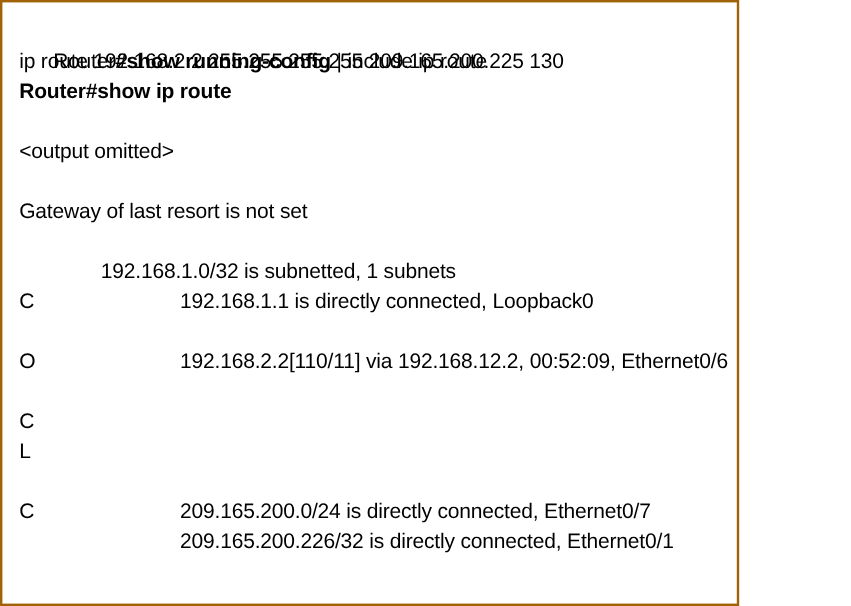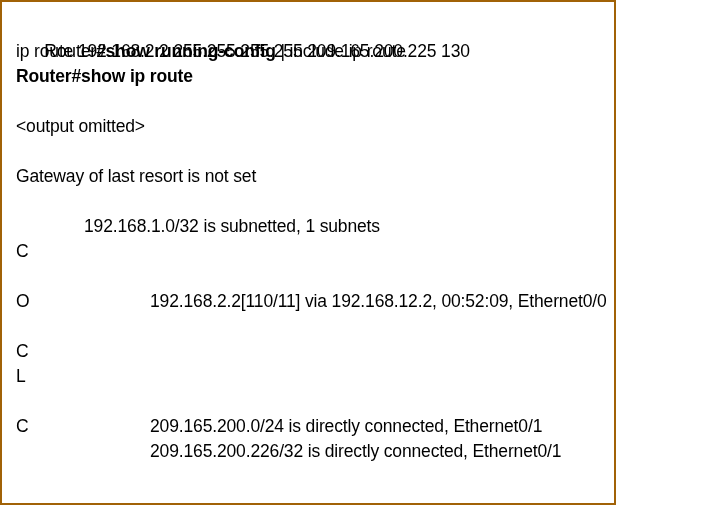--- a/index.html
+++ b/index.html
@@ -122,25 +122,25 @@
     <div class="line">&lt;output omitted&gt;</div>
 
     <div class="line blank"></div>
 
     <div class="line">Gateway of last resort is not set</div>
 
     <div class="line blank"></div>
 
     <div id="routing-table">
         <div class="summary-row"><span class="summary-pad w-192"></span><span class="summary-text">192.168.1.0/32 is subnetted, 1 subnets</span></div>
-        <div class="route-row"><span class="route-code">C</span></div>
+        <div class="route-row"><span class="route-code">C</span><span class="route-text">192.168.1.1 is directly connected, Loopback0</span></div>
         <div class="summary-row"><span class="summary-pad w-192"></span></div>
-        <div class="route-row"><span class="route-code">O</span><span class="route-text">192.168.2.2[110/11] via 192.168.12.2, 00:52:09, Ethernet0/0</span></div>
+        <div class="route-row"><span class="route-code">O</span><span class="route-text">192.168.2.2[110/11] via 192.168.12.2, 00:52:09, Ethernet0/6</span></div>
         <div class="summary-row"><span class="summary-pad w-192"></span></div>
         <div class="route-row"><span class="route-code">C</span></div>
         <div class="route-row"><span class="route-code">L</span></div>
         <div class="summary-row"><span class="summary-pad w-209"></span></div>
-        <div class="route-row"><span class="route-code">C</span><span class="route-text">209.165.200.0/24 is directly connected, Ethernet0/1</span></div>
+        <div class="route-row"><span class="route-code">C</span><span class="route-text">209.165.200.0/24 is directly connected, Ethernet0/7</span></div>
         <div class="route-row"><span class="route-code"></span><span class="route-text">209.165.200.226/32 is directly connected, Ethernet0/1</span></div>
       </div>
 
   </div>
 </div>
 
 </body></html>

